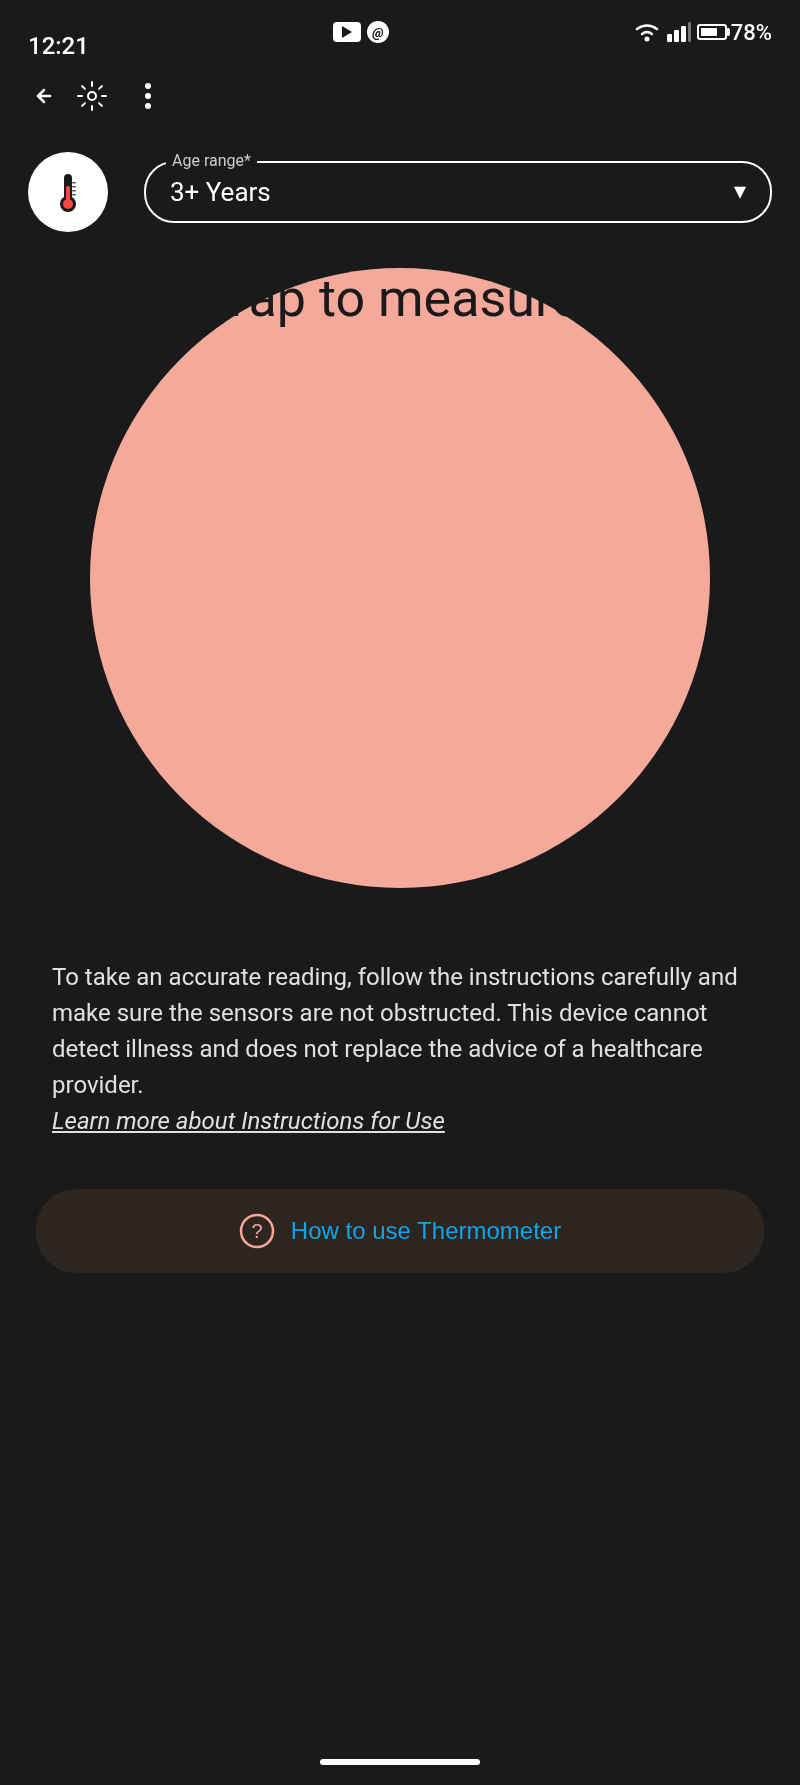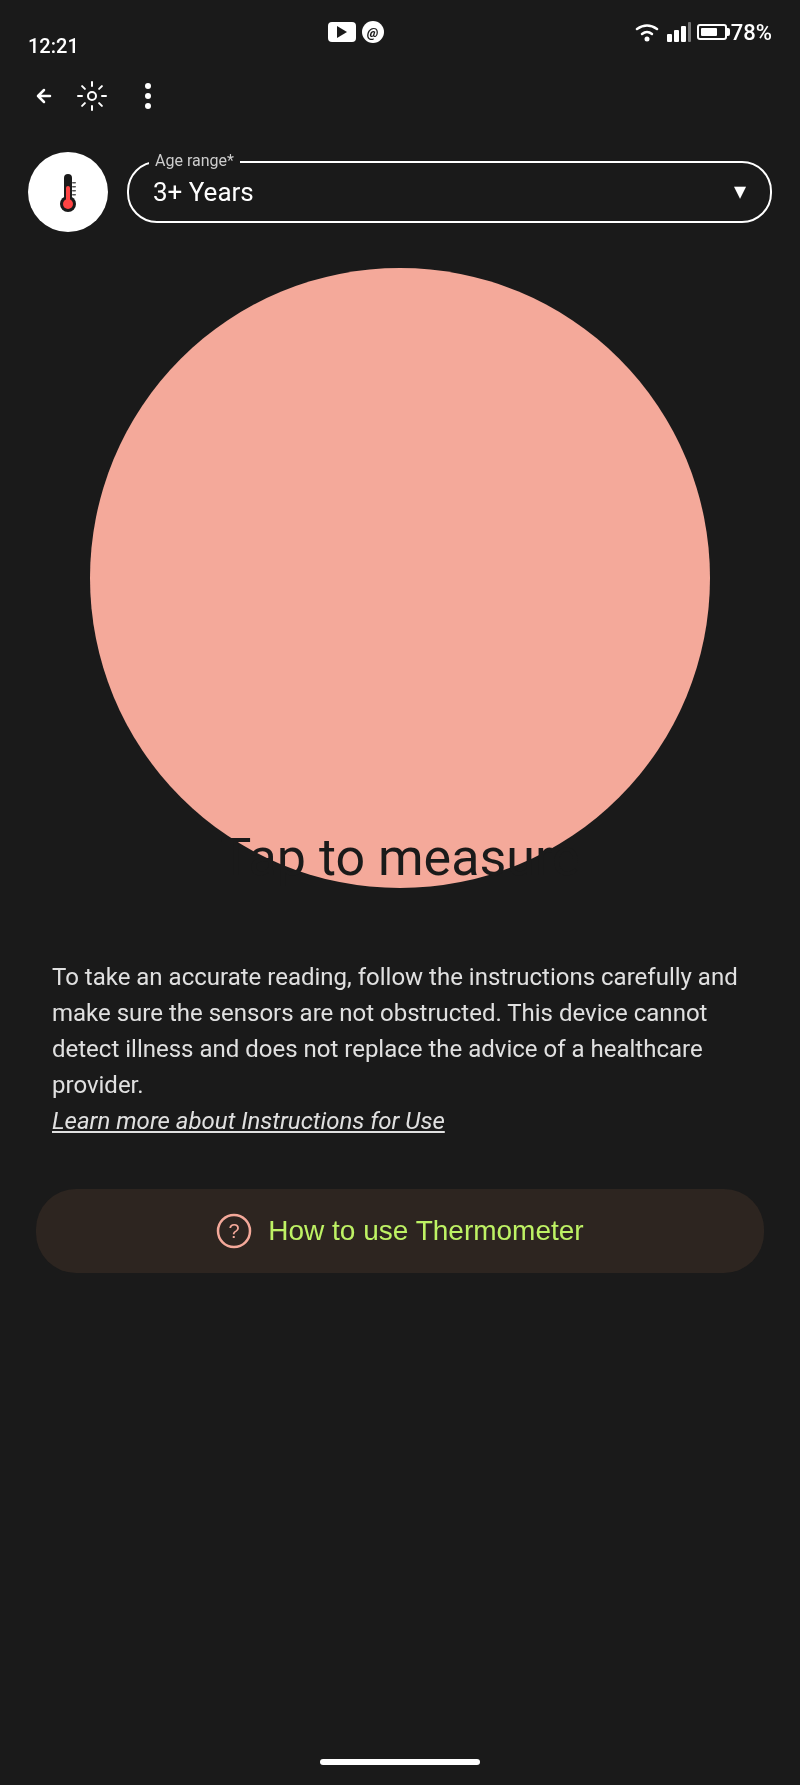--- a/index.html
+++ b/index.html
@@ -22,21 +22,21 @@
     
     .status-bar {
       display: flex;
       justify-content: space-between;
       align-items: center;
       padding: 12px 28px 8px 28px;
       height: 60px;
     }
 
     .status-time {
-      font-size: 20px;
+      font-size: 24px;
       font-weight: 500;
       color: #ffffff;
       margin-top: 28px;
     }
 
     .status-icon-group {
       display: flex;
       align-items: center;
       gap: 6px;
     }
@@ -159,21 +159,21 @@
       align-items: center;
       justify-content: center;
       cursor: pointer;
     }
 
     
     .controls-row {
       display: flex;
       align-items: center;
       padding: 20px 28px 16px 28px;
-      gap: 19px;
+      gap: 36px;
     }
 
     .thermometer-badge {
       width: 80px;
       height: 80px;
       background: #ffffff;
       border-radius: 50%;
       display: flex;
       align-items: center;
       justify-content: center;
@@ -214,21 +214,21 @@
       align-items: center;
       padding: 20px 0 30px 0;
     }
 
     .measure-circle {
       width: 620px;
       height: 620px;
       background: #f4a99a;
       border-radius: 50%;
       display: flex;
-      align-items: flex-end;
+      align-items: flex-start;
       justify-content: center;
       cursor: pointer;
     }
 
     .measure-text {
       font-size: 52px;
       font-weight: 400;
       color: #1a1a1a;
     }
 
@@ -265,22 +265,22 @@
       padding: 24px 50px;
       display: flex;
       align-items: center;
       gap: 16px;
       cursor: pointer;
       width: 100%;
       justify-content: center;
     }
 
     .how-to-use-label {
-      font-size: 28px;
-      color: #bef264;
+      font-size: 24px;
+      color: #0ea5e9;
       font-weight: 400;
       text-align: right;
     }
 
     
     .bottom-bar {
       position: absolute;
       bottom: 20px;
       left: 50%;
       transform: translateX(-50%);

